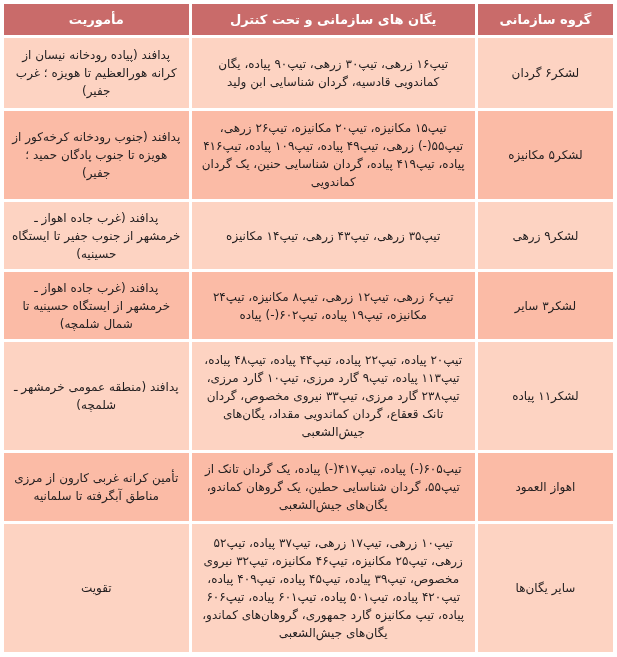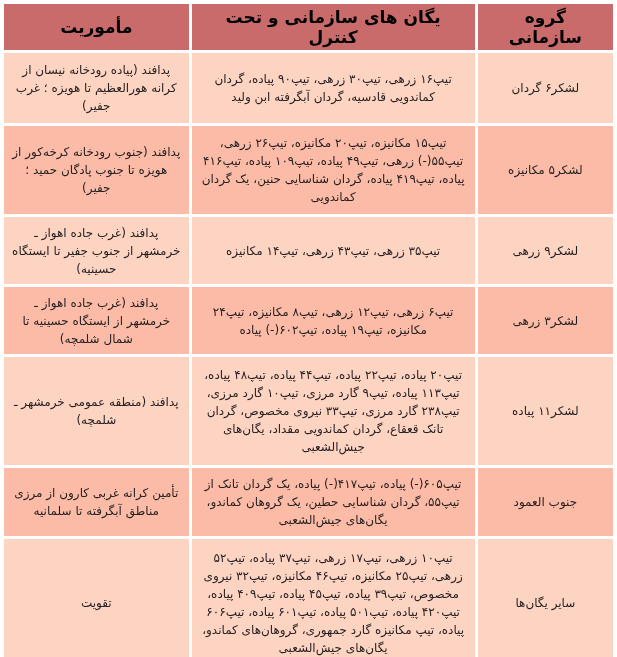--- a/index.html
+++ b/index.html
@@ -2,21 +2,21 @@
 <html><head>
 <meta charset="utf-8">
 <style>
   html, body { margin: 0; padding: 0; background: #ffffff; }
   body { width: 617px; height: 657px; overflow: hidden; position: relative;
          font-family: "DejaVu Sans", sans-serif; }
   .table-wrap { position: absolute; left: 4px; top: 4px; width: 609px; }
   table { border-collapse: separate; border-spacing: 3px 3px; width: 100%; direction: rtl;
           margin: -3px; width: calc(100% + 6px); }
   th, td { text-align: center; vertical-align: middle; padding: 3px 8px; }
-  th { background: #C96B6A; color: #000000; font-weight: bold; font-size: 17px; height: 25px; }
+  th { background: #C96B6A; color: #ffffff; font-weight: bold; font-size: 13px; height: 25px; }
   td { color: #231F20; font-size: 12px; line-height: 18px; }
   tr.light td { background: #FDD3C2; }
   tr.dark td { background: #FBBBA6; }
   .c-group { width: 120px; padding-left: 8px; }
   .c-units { width: 270px; }
   .c-mission { width: 170px; }
 </style>
 </head>
 <body>
 
@@ -25,45 +25,45 @@
   <thead>
     <tr>
       <th class="c-group">گروه سازمانی</th>
       <th class="c-units">یگان های سازمانی و تحت کنترل</th>
       <th class="c-mission">مأموریت</th>
     </tr>
   </thead>
   <tbody>
     <tr class="light" style="height:70px">
       <td>لشکر۶ گردان</td>
-      <td>تیپ۱۶ زرهی، تیپ۳۰ زرهی، تیپ۹۰ پیاده، گردان کماندویی قادسیه، گردان آبگرفته ابن ولید</td>
+      <td>تیپ۱۶ زرهی، تیپ۳۰ زرهی، تیپ۹۰ پیاده، یگان کماندویی قادسیه، گردان شناسایی ابن ولید</td>
       <td>پدافند (پیاده رودخانه نیسان از کرانه هورالعظیم تا هویزه ؛ غرب جفیر)</td>
     </tr>
     <tr class="dark" style="height:88px">
       <td>لشکر۵ مکانیزه</td>
       <td>تیپ۱۵ مکانیزه، تیپ۲۰ مکانیزه، تیپ۲۶ زرهی، تیپ۵۵(-) زرهی، تیپ۴۹ پیاده، تیپ۱۰۹ پیاده، تیپ۴۱۶ پیاده، تیپ۴۱۹ پیاده، گردان شناسایی حنین، یک گردان کماندویی</td>
       <td>پدافند (جنوب رودخانه کرخه‌کور از هویزه تا جنوب پادگان حمید ؛ جفیر)</td>
     </tr>
     <tr class="light" style="height:67px">
       <td>لشکر۹ زرهی</td>
       <td>تیپ۳۵ زرهی، تیپ۴۳ زرهی، تیپ۱۴ مکانیزه</td>
       <td>پدافند (غرب جاده اهواز ـ خرمشهر از جنوب جفیر تا ایستگاه حسینیه)</td>
     </tr>
     <tr class="dark" style="height:67px">
-      <td>لشکر۳ زرهی</td>
+      <td>لشکر۳ سایر</td>
       <td>تیپ۶ زرهی، تیپ۱۲ زرهی، تیپ۸ مکانیزه، تیپ۲۴ مکانیزه، تیپ۱۹ پیاده، تیپ۶۰۲(-) پیاده</td>
       <td>پدافند (غرب جاده اهواز ـ خرمشهر از ایستگاه حسینیه تا شمال شلمچه)</td>
     </tr>
     <tr class="light" style="height:108px">
       <td>لشکر۱۱ پیاده</td>
       <td>تیپ۲۰ پیاده، تیپ۲۲ پیاده، تیپ۴۴ پیاده، تیپ۴۸ پیاده، تیپ۱۱۳ پیاده، تیپ۹ گارد مرزی، تیپ۱۰ گارد مرزی، تیپ۲۳۸ گارد مرزی، تیپ۳۳ نیروی مخصوص، گردان تانک قعقاع، گردان کماندویی مقداد، یگان‌های جیش‌الشعبی</td>
       <td>پدافند (منطقه عمومی خرمشهر ـ شلمچه)</td>
     </tr>
     <tr class="dark" style="height:68px">
-      <td>جنوب العمود</td>
+      <td>اهواز العمود</td>
       <td>تیپ۶۰۵(-) پیاده، تیپ۴۱۷(-) پیاده، یک گردان تانک از تیپ۵۵، گردان شناسایی حطین، یک گروهان کماندو، یگان‌های جیش‌الشعبی</td>
       <td>تأمین کرانه غربی کارون از مرزی مناطق آبگرفته تا سلمانیه</td>
     </tr>
     <tr class="light" style="height:128px">
       <td>سایر یگان‌ها</td>
       <td>تیپ۱۰ زرهی، تیپ۱۷ زرهی، تیپ۳۷ پیاده، تیپ۵۲ زرهی، تیپ۲۵ مکانیزه، تیپ۴۶ مکانیزه، تیپ۳۲ نیروی مخصوص، تیپ۳۹ پیاده، تیپ۴۵ پیاده، تیپ۴۰۹ پیاده، تیپ۴۲۰ پیاده، تیپ۵۰۱ پیاده، تیپ۶۰۱ پیاده، تیپ۶۰۶ پیاده، تیپ مکانیزه گارد جمهوری، گروهان‌های کماندو، یگان‌های جیش‌الشعبی</td>
       <td>تقویت</td>
     </tr>
   </tbody>
 </table>

